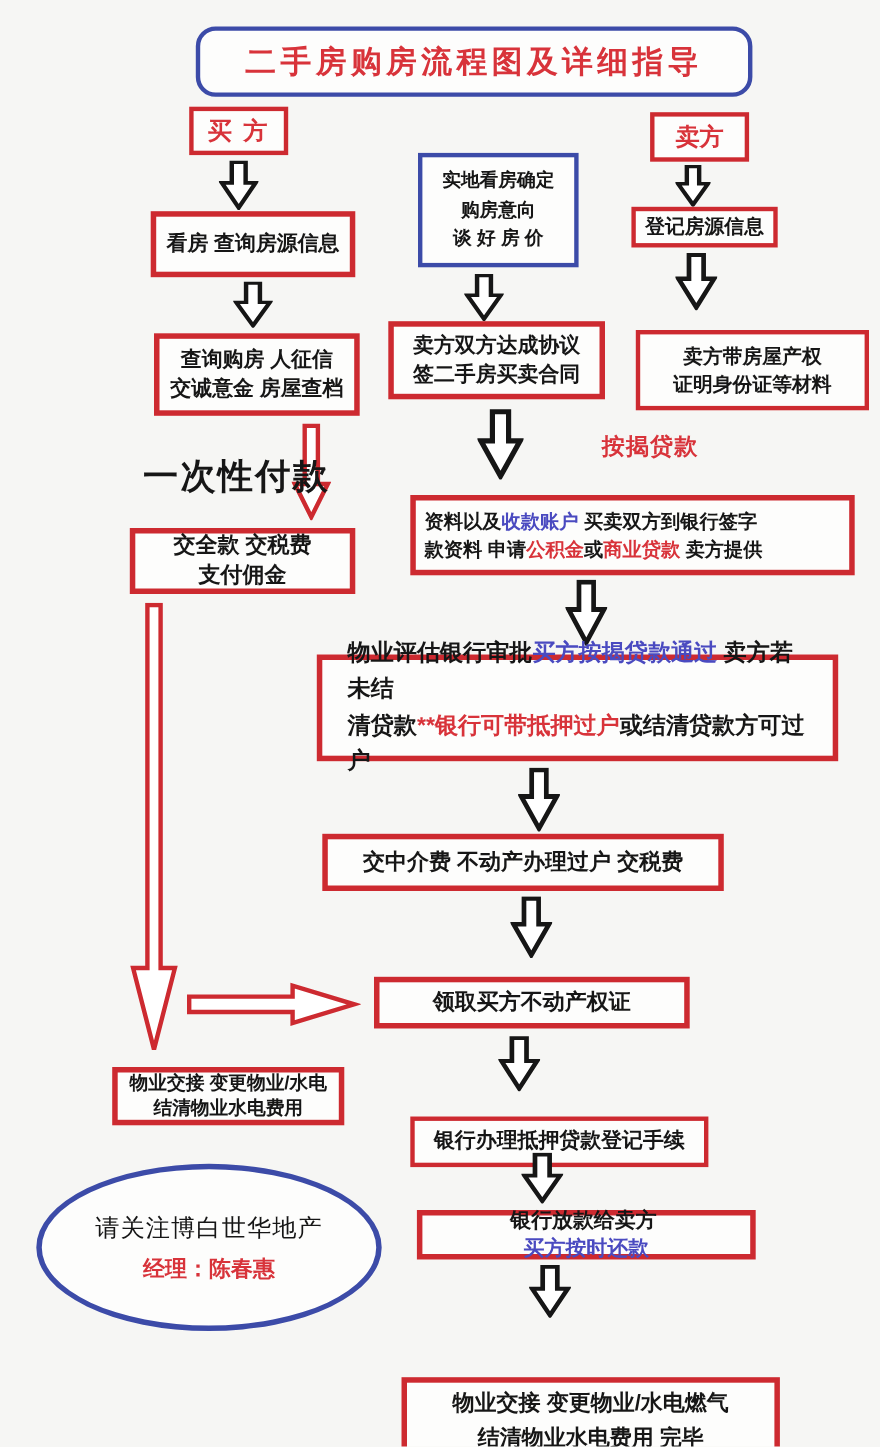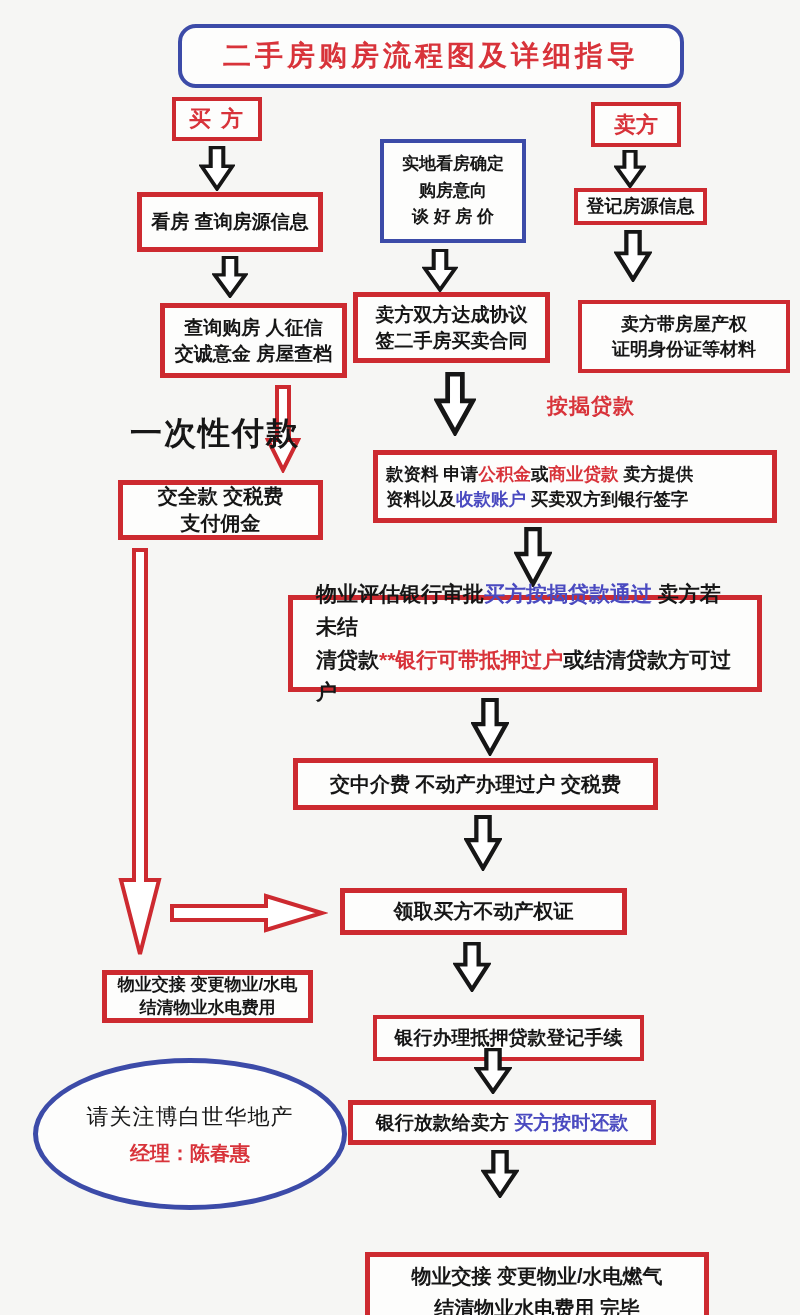--- a/index.html
+++ b/index.html
@@ -33,33 +33,33 @@
   .left-align{align-items:flex-start;text-align:left;}
   #title-box{
     left:178px;top:24px;width:506px;height:64px;border-radius:18px;
     font-size:28px;letter-spacing:4px;color:var(--redtext);
   }
   #buyer-box{left:172px;top:97px;width:90px;height:44px;font-size:22px;letter-spacing:2px;color:var(--redtext);}
   #seller-box{left:591px;top:102px;width:90px;height:45px;font-size:22px;color:var(--redtext);}
   #site-visit-box{left:380px;top:139px;width:146px;height:104px;font-size:17px;line-height:1.55;}
   #viewing-box{left:137px;top:192px;width:186px;height:60px;font-size:19px;}
   #register-box{left:574px;top:188px;width:133px;height:37px;font-size:18px;}
-  #credit-box{left:140px;top:303px;width:187px;height:75px;font-size:19px;margin-left:20px;}
+  #credit-box{left:140px;top:303px;width:187px;height:75px;font-size:19px;}
   #agreement-box{left:353px;top:292px;width:197px;height:71px;font-size:19px;}
   #materials-box{left:578px;top:300px;width:212px;height:73px;font-size:18px;}
   #one-time-label{left:130px;top:412px;font-size:32px;letter-spacing:2px;color:var(--ink);}
   #mortgage-label{left:547px;top:392px;font-size:21px;letter-spacing:1px;color:var(--redtext);}
   #full-payment-box{left:118px;top:480px;width:205px;height:60px;font-size:20px;}
   #loan-submit-box{left:373px;top:450px;width:404px;height:73px;font-size:17.5px;padding:4px 8px;line-height:1.42;}
   #appraisal-box{left:288px;top:595px;width:474px;height:97px;font-size:21px;padding:6px 23px;line-height:1.55;}
   #fees-box{left:293px;top:758px;width:365px;height:52px;font-size:20px;}
   #cert-box{left:340px;top:888px;width:287px;height:47px;font-size:20px;}
   #handover-left-box{left:102px;top:970px;width:211px;height:53px;font-size:17px;line-height:1.3;}
   #mortgage-reg-box{left:373px;top:996px;width:271px;height:46px;font-size:19px;margin-top:19px;}
-  #disburse-box{left:348px;top:1100px;width:308px;height:45px;font-size:19px;flex-direction:row;gap:0;}
+  #disburse-box{left:379px;top:1100px;width:308px;height:45px;font-size:19px;flex-direction:column;gap:0;}
   #final-box{left:365px;top:1252px;width:344px;height:80px;font-size:20px;line-height:1.6;}
   #promo-ellipse{
     position:absolute;left:33px;top:1058px;width:314px;height:152px;
     border:5px solid var(--blue);border-radius:50%;background:var(--boxbg);
     display:flex;flex-direction:column;justify-content:center;align-items:center;gap:8px;
     box-sizing:border-box;
   }
   #promo-ellipse .l1{font-size:22px;letter-spacing:1px;color:var(--ink);}
   #promo-ellipse .l2{font-size:20px;font-weight:bold;color:var(--redtext);}
   svg{display:block;}
@@ -145,24 +145,24 @@
     <span>按揭贷款</span>
   </div>
 
   <div class="box rb5" id="full-payment-box">
     <span>交全款 交税费</span>
     <span>支付佣金</span>
   </div>
 
   <div class="box rb5 left-align" id="loan-submit-box">
     <div>
+      <span>资料以及</span><span class="t-blue">收款账户</span><span> 买卖双方到银行签字</span>
+    </div>
+    <div>
       <span>款资料 申请</span><span class="t-red">公积金</span><span>或</span><span class="t-red">商业贷款</span><span> 卖方提供</span>
-    </div>
-    <div>
-      <span>资料以及</span><span class="t-blue">收款账户</span><span> 买卖双方到银行签字</span>
     </div>
   </div>
 
   <svg class="arrow" style="left:514px;top:527px" width="38" height="60" viewBox="0 0 40 60" preserveAspectRatio="none">
     <polygon points="13,2 27,2 27,27 37,27 20,57 3,27 13,27" fill="#fff" stroke="#161616" stroke-width="4.5"></polygon>
   </svg>
 
   <svg class="arrow" style="left:118px;top:548px" width="44" height="410" viewBox="0 0 44 410" preserveAspectRatio="none">
     <polygon points="16,2 28,2 28,332 41,332 22,406 3,332 16,332" fill="#fff" stroke="#cd2a30" stroke-width="4"></polygon>
   </svg>

